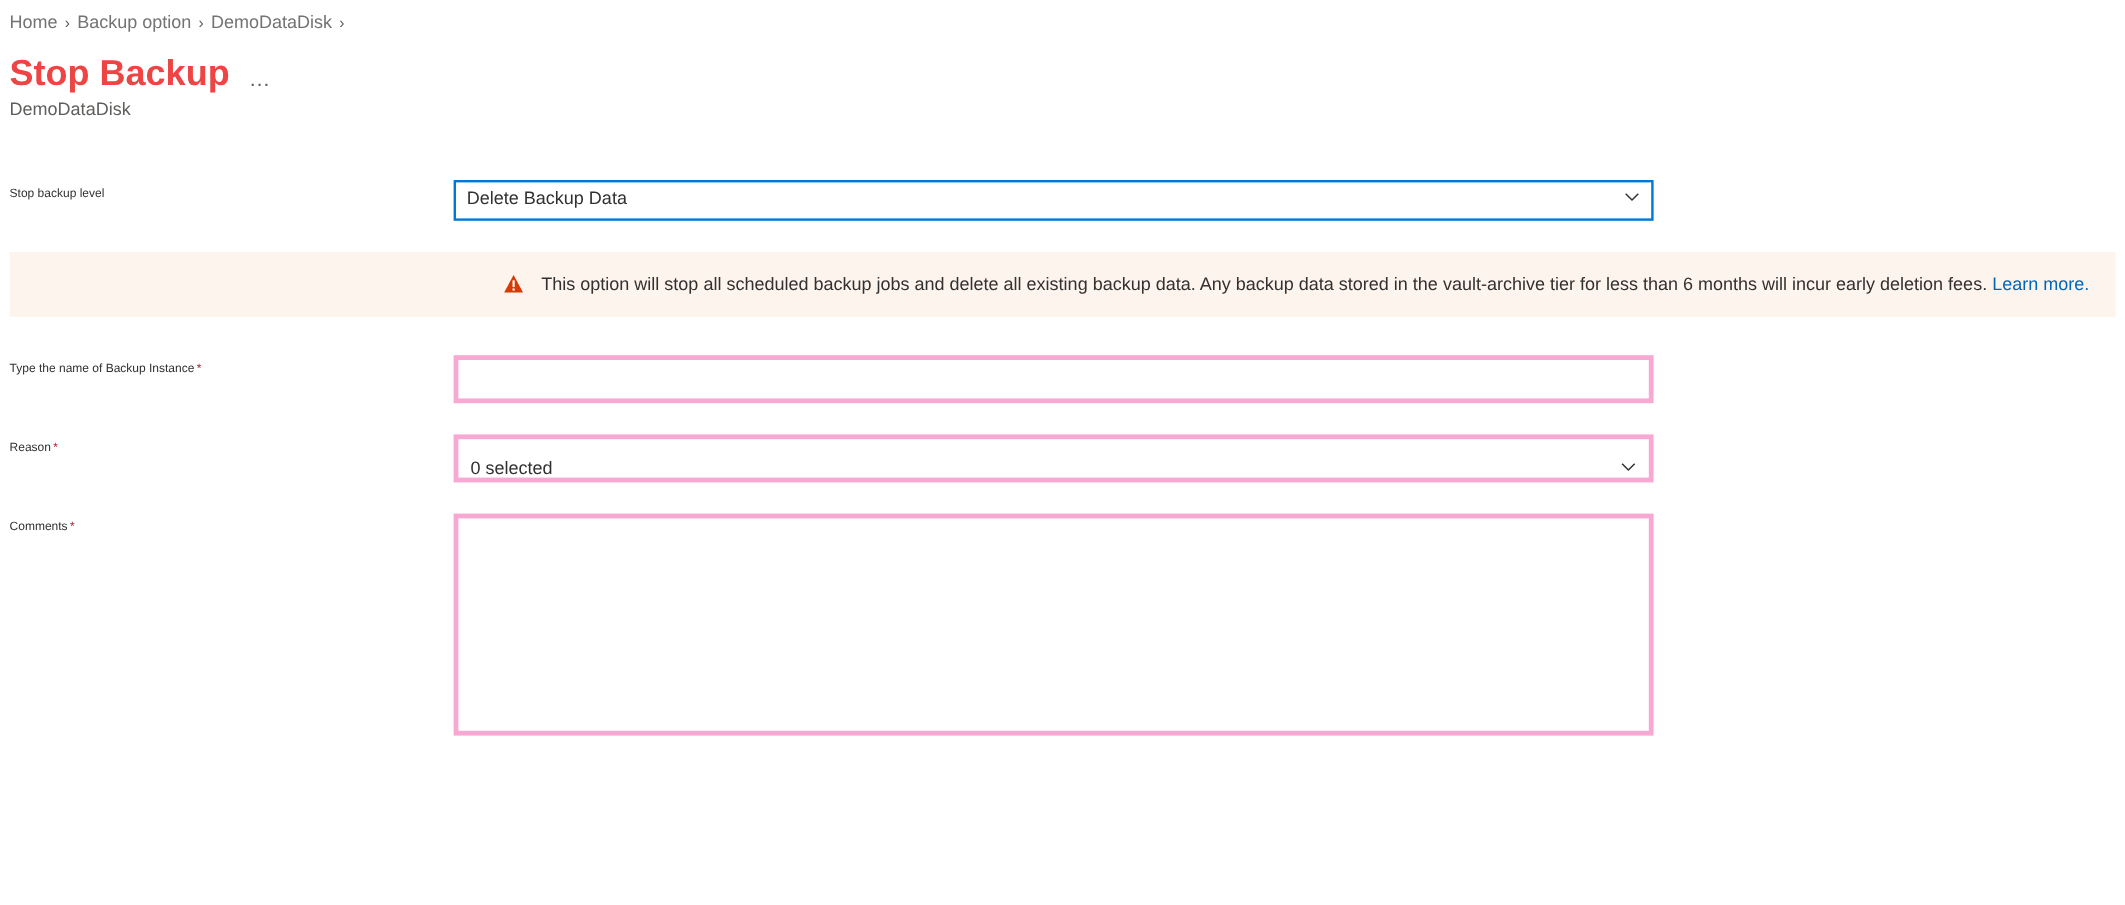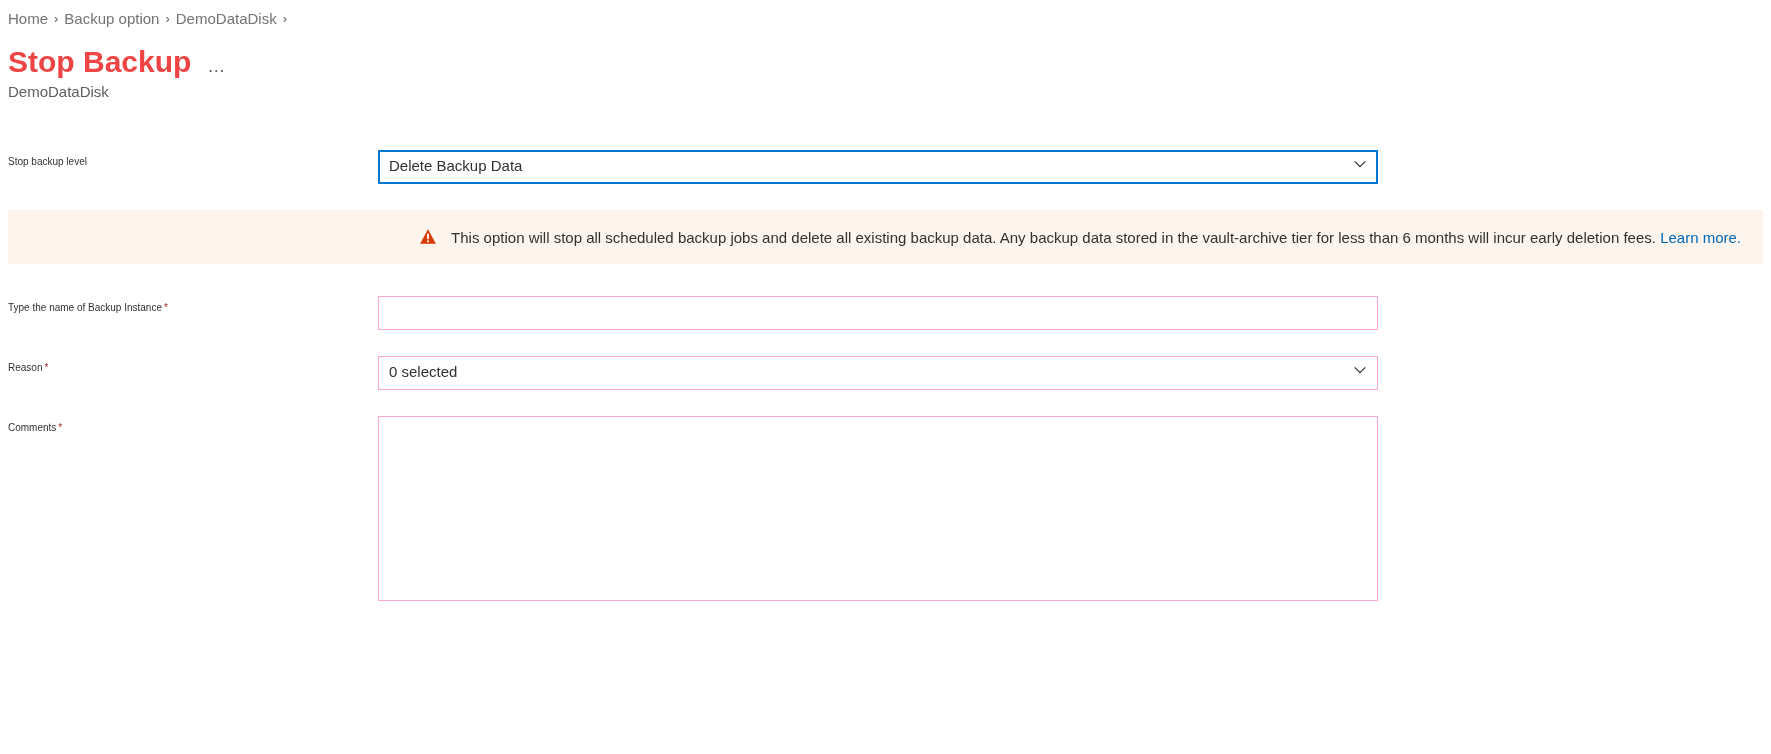--- a/index.html
+++ b/index.html
@@ -59,24 +59,24 @@
       color: #323130;
       padding-top: 6px;
     }
     .req { color: #a4262c; margin-left: 2px; }
     .control-col {
       width: 1000px;
       max-width: 1000px;
     }
     .select-box, .input-box, .textarea-box {
       width: 100%;
-      border: 1px solid #f9a8d4;
+      border: 4px solid #f9a8d4;
       font-size: 15px;
       font-family: inherit;
-      padding: 6px 10px;
+      padding: 16px 10px;
       background: #fff;
       color: #323130;
     }
     .select-box {
       display: flex;
       justify-content: space-between;
       cursor: pointer;
       height: 34px;
     }
     .select-box.focused {

